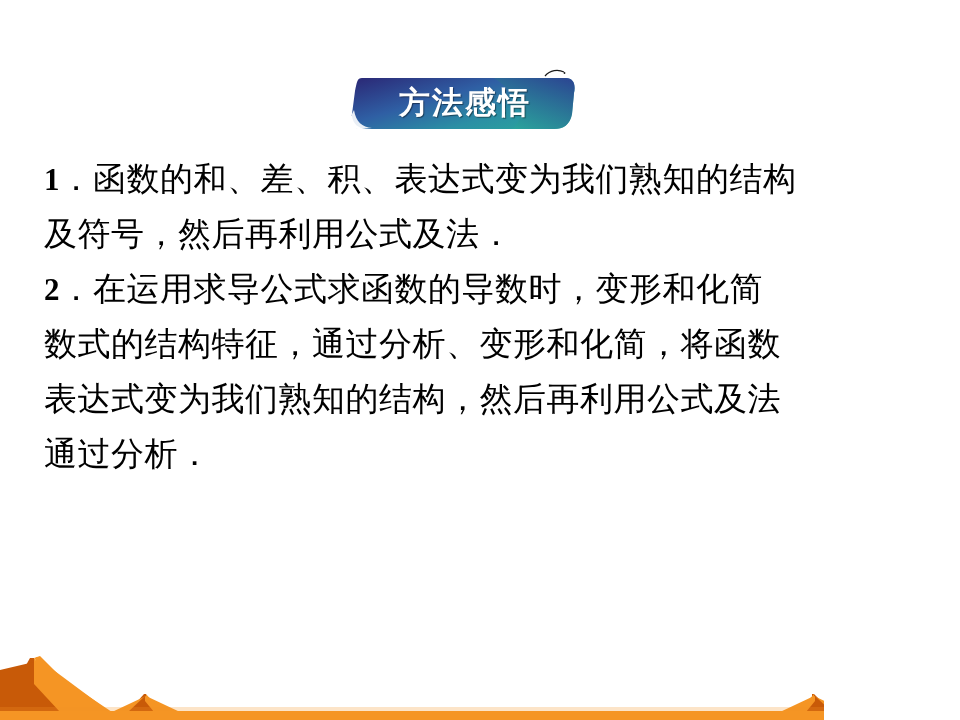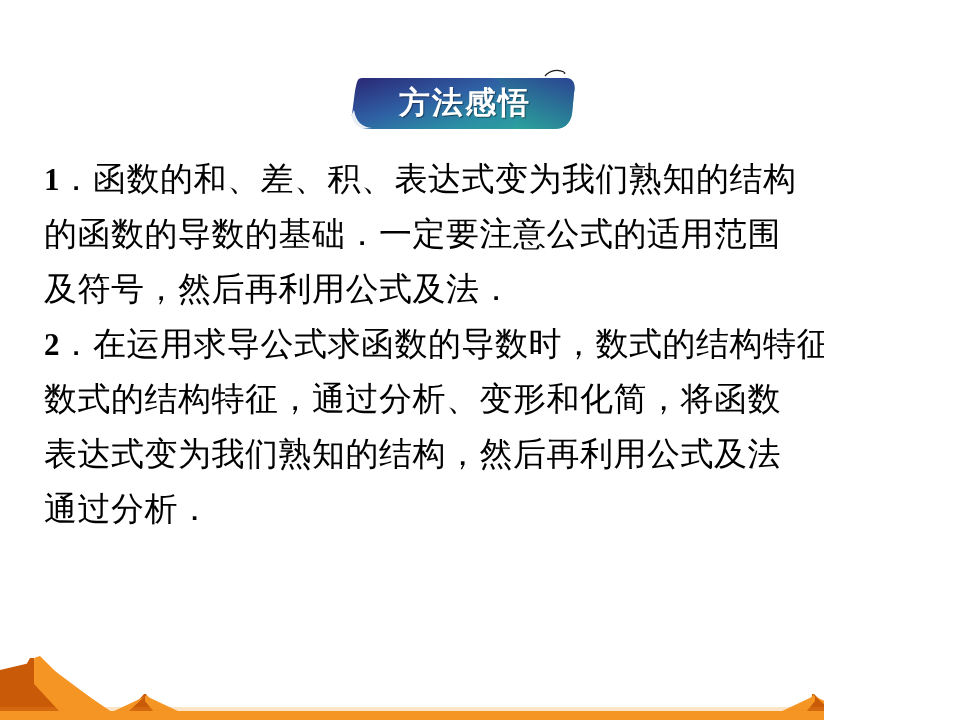--- a/index.html
+++ b/index.html
@@ -152,26 +152,25 @@
       <path d="M1,8 C6,2 14,1 20,4" stroke="#1b1b1b" stroke-width="1.2" fill="none"></path>
       <circle cx="20.5" cy="5" r="0.9" fill="#1b1b1b"></circle>
     </svg>
     <div class="banner-label">方法感悟</div>
   </div>
 
   <div class="body-text">
 
     <div class="para">
       <div class="line"><span class="num">1</span><span>．</span><span>函数的和、差、积、表达式变为我们熟知的结构</span></div>
-      <div class="line indent">的函数的导数的基础．一定要注意公式的适用范围</div>
       <div class="line indent">及符号，然后再利用公式及法．</div>
     </div>
 
     <div class="para">
-      <div class="line"><span class="num">2</span><span>．</span><span>在运用求导公式求函数的导数时，数式的结构特征</span></div>
+      <div class="line"><span class="num">2</span><span>．</span><span>在运用求导公式求函数的导数时，变形和化简</span></div>
       <div class="line indent">数式的结构特征，通过分析、变形和化简，将函数</div>
       <div class="line indent">表达式变为我们熟知的结构，然后再利用公式及法</div>
       <div class="line indent">通过分析．</div>
     </div>
 
   </div>
 
   <svg class="deco" viewBox="0 0 960 80" preserveAspectRatio="none">
 
     <g>

